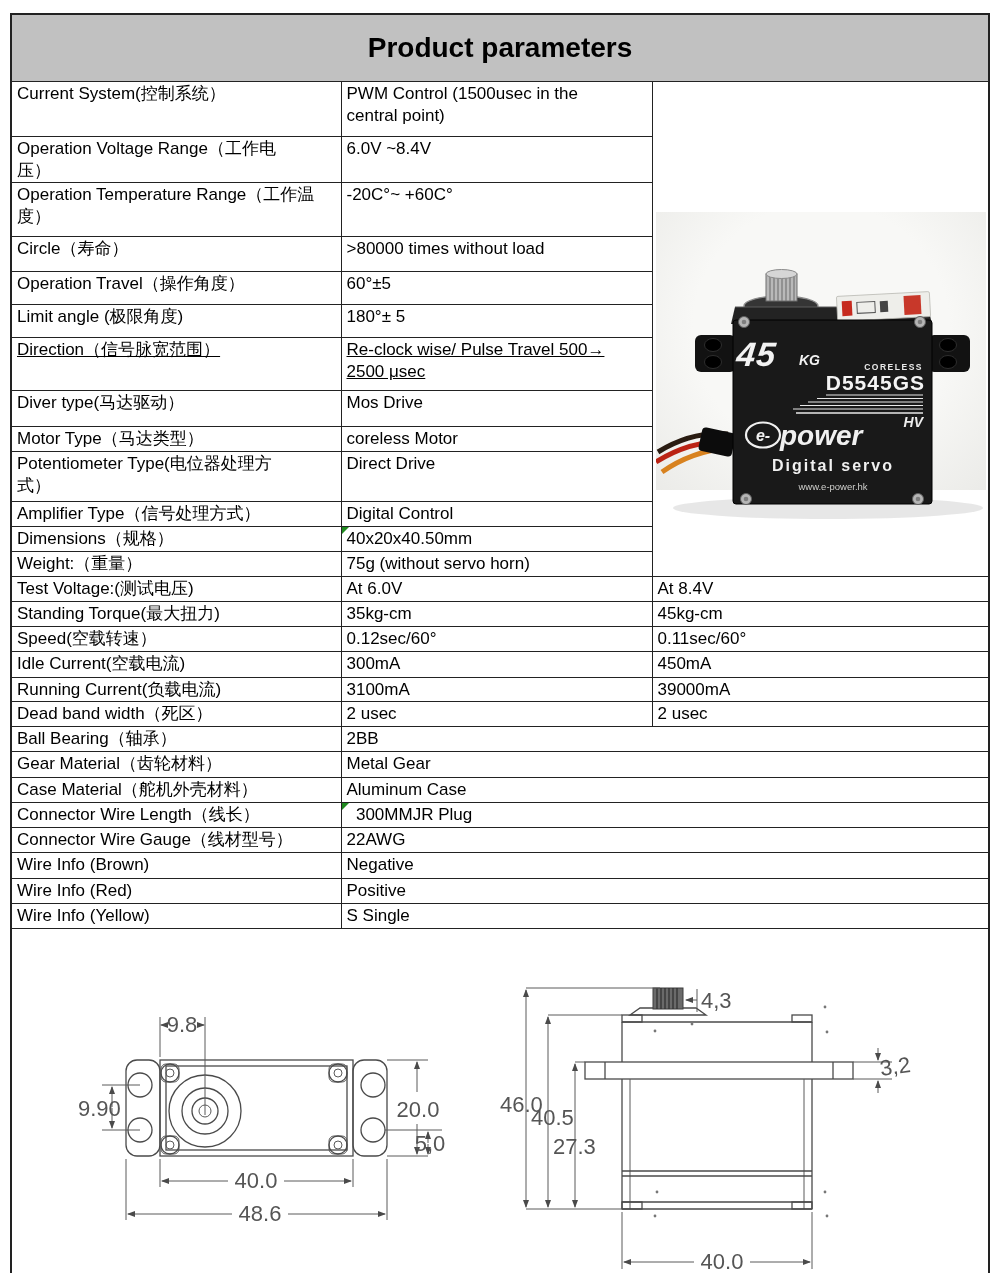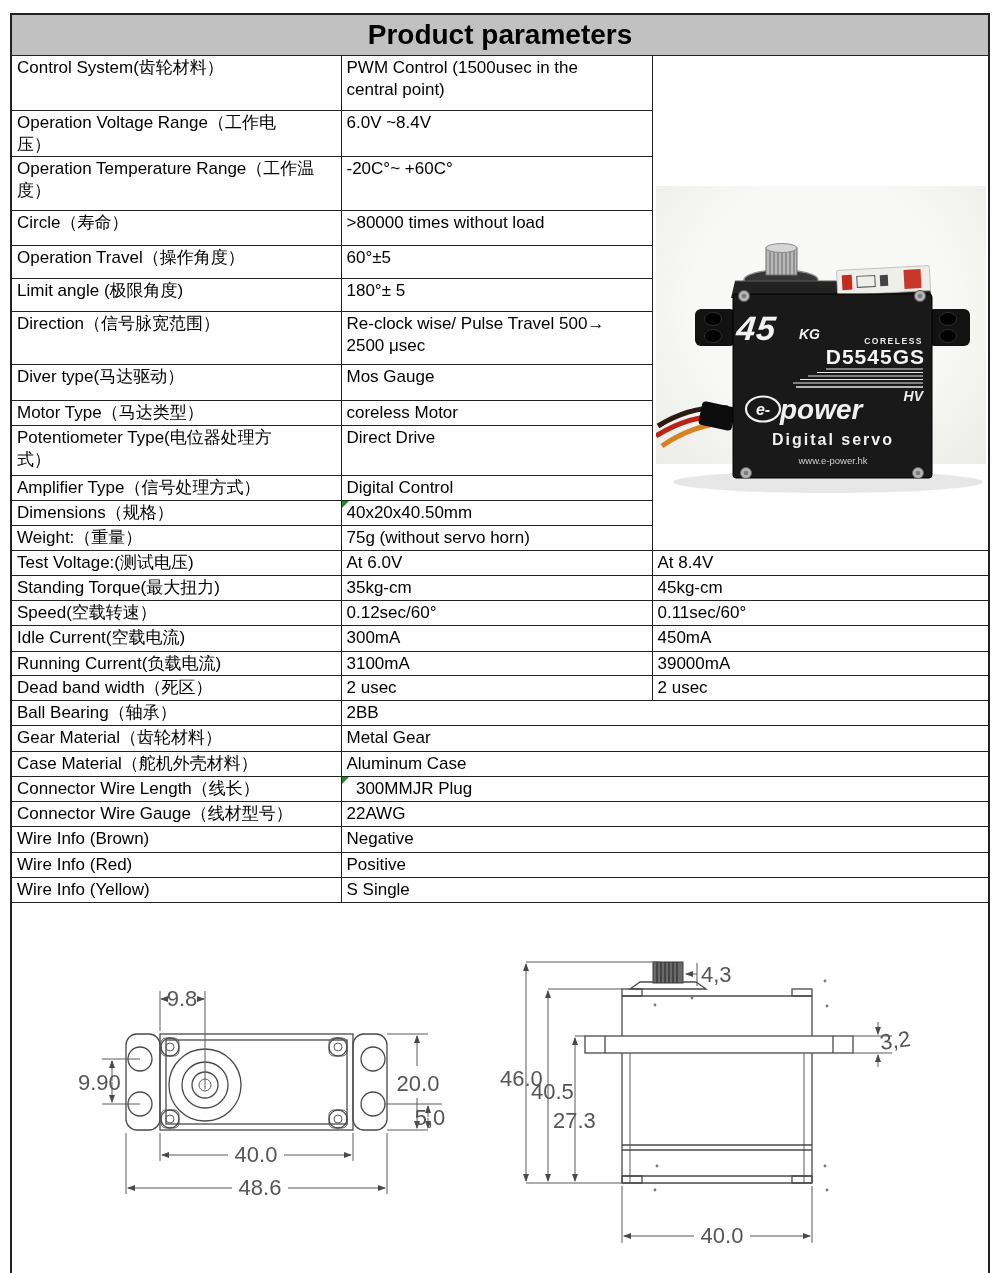--- a/index.html
+++ b/index.html
@@ -17,21 +17,21 @@
     padding:1px 4px 0 5px;
     font-size:17px;line-height:22px;
     vertical-align:top;
     white-space:pre-wrap;
     overflow:hidden;
     background:#fff;
   }
   tr.title-row td{
     background:#c1c1c1;
     text-align:center;font-weight:bold;font-size:28px;line-height:40px;
-    padding:0;height:40px;white-space:nowrap;
+    padding:13px;height:40px;white-space:nowrap;
   }
   td.hl{background:#c1c1c1;}
   td.val{position:relative;}
   .corner-marker{
     position:absolute;left:0;top:0;width:0;height:0;
     border-top:7px solid #1f8a1f;border-right:7px solid transparent;
   }
   td.image-cell{padding:0;position:relative;background:#fff;}
   .photo{
     position:absolute;left:3px;top:130px;width:330px;height:278px;
@@ -53,21 +53,21 @@
         <col style="width:311px">
         <col style="width:337px">
       </colgroup>
     <tbody>
       <tr class="title-row">
         <td colspan="3">Product parameters</td>
       </tr>
     </tbody>
     <tbody id="rows-body">
         <tr style="height: 55px;">
-          <td>Control System(齿轮材料）</td>
+          <td>Current System(控制系统）</td>
           <td class="val">PWM Control (1500usec in the
 central point)</td>
           <td class="image-cell" rowspan="13">
     <div class="photo">
       <svg width="330" height="278" viewBox="0 0 330 278">
 
         <ellipse cx="172" cy="252" rx="155" ry="11" fill="rgba(60,60,60,0.12)"></ellipse>
 
         <g>
           <path d="M72,178 C50,176 25,182 2,196" stroke="#2a1c12" stroke-width="5" fill="none"></path>
@@ -156,28 +156,28 @@
           <td class="val">&gt;80000 times without load</td>
         </tr>
         <tr style="height: 33px;">
           <td>Operation Travel（操作角度）</td>
           <td class="val">60°±5</td>
         </tr>
         <tr style="height: 33px; padding-left: 31px;">
           <td>Limit angle (极限角度)</td>
           <td class="val">180°± 5</td>
         </tr>
-        <tr style="height: 53px;">
+        <tr style="height: 53px; text-decoration: underline;">
           <td>Direction（信号脉宽范围）</td>
           <td class="val">Re-clock wise/ Pulse Travel 500→
 2500 μsec</td>
         </tr>
         <tr style="height: 36px;">
           <td>Diver type(马达驱动）</td>
-          <td class="val">Mos Gauge</td>
+          <td class="val">Mos Drive</td>
         </tr>
         <tr style="height: 25px;">
           <td>Motor Type（马达类型）</td>
           <td class="val">coreless Motor</td>
         </tr>
         <tr style="height: 50px;">
           <td>Potentiometer Type(电位器处理方
 式）</td>
           <td class="val">Direct Drive</td>
         </tr>

